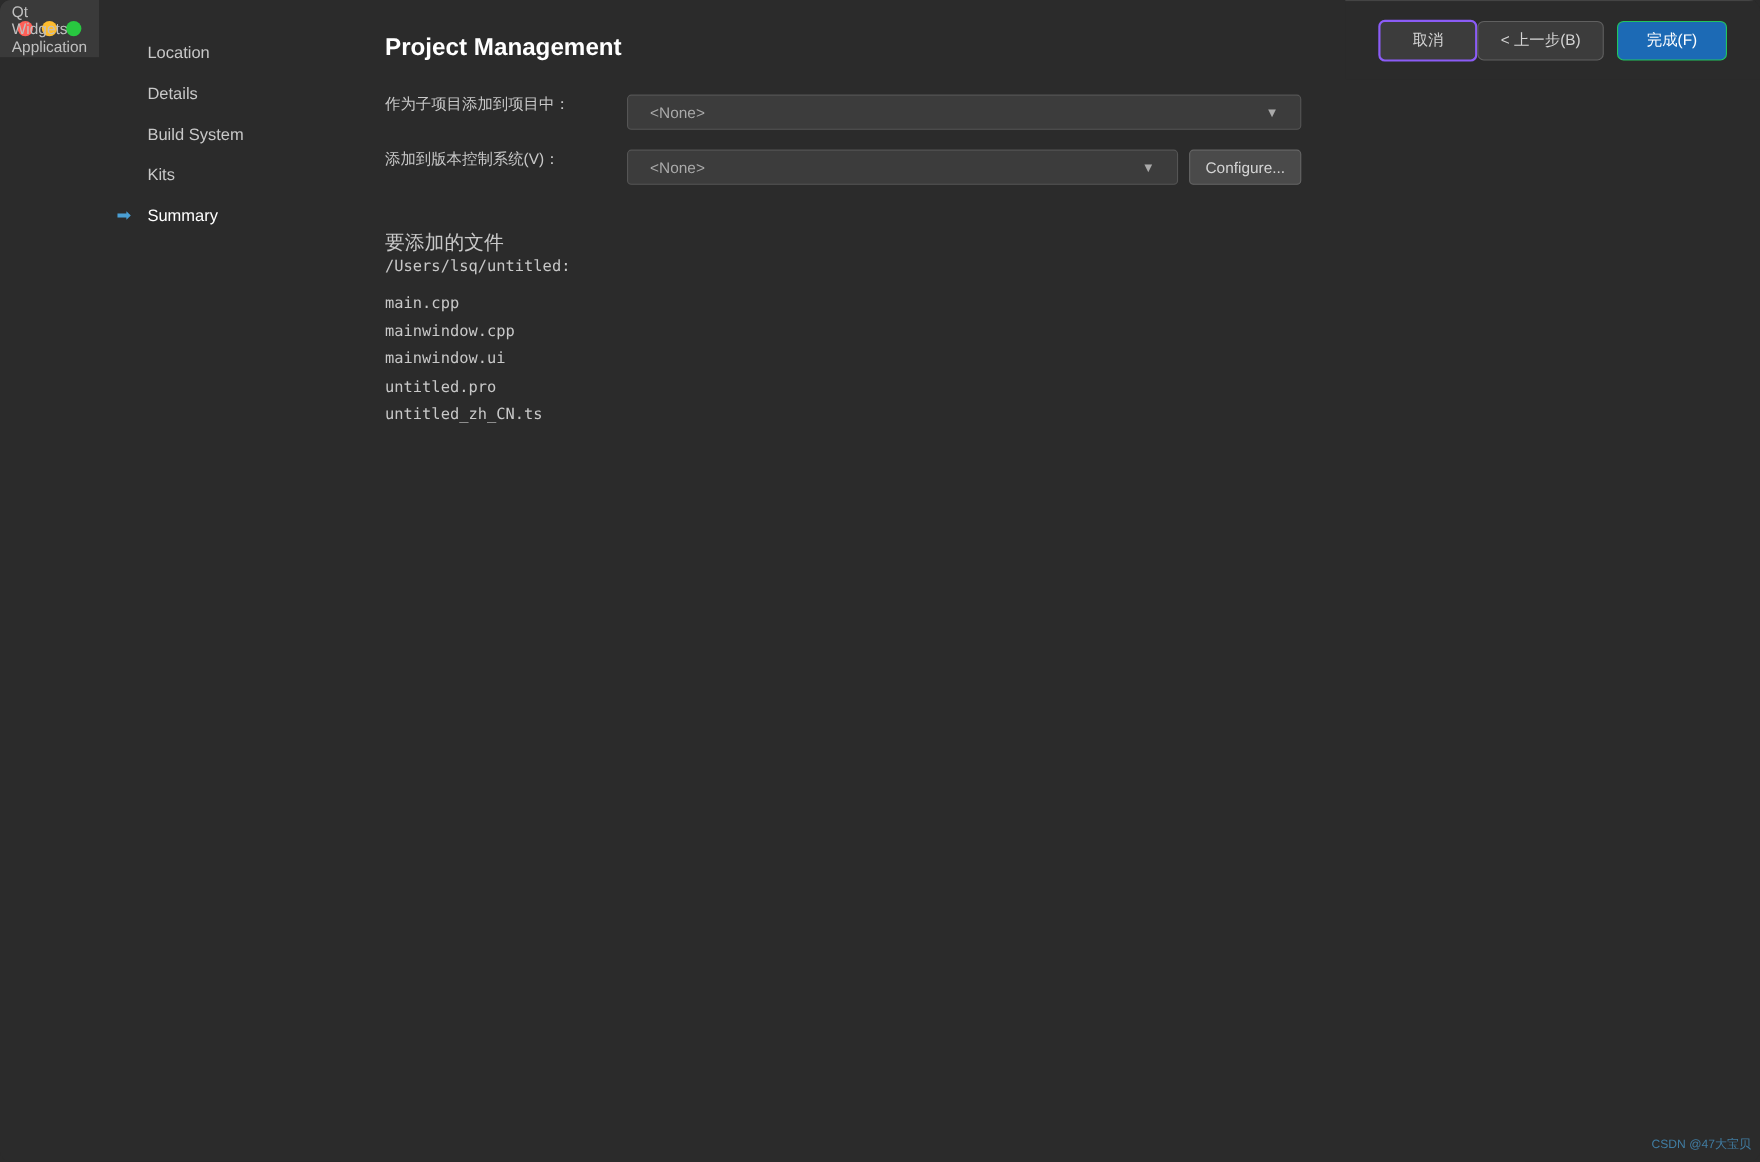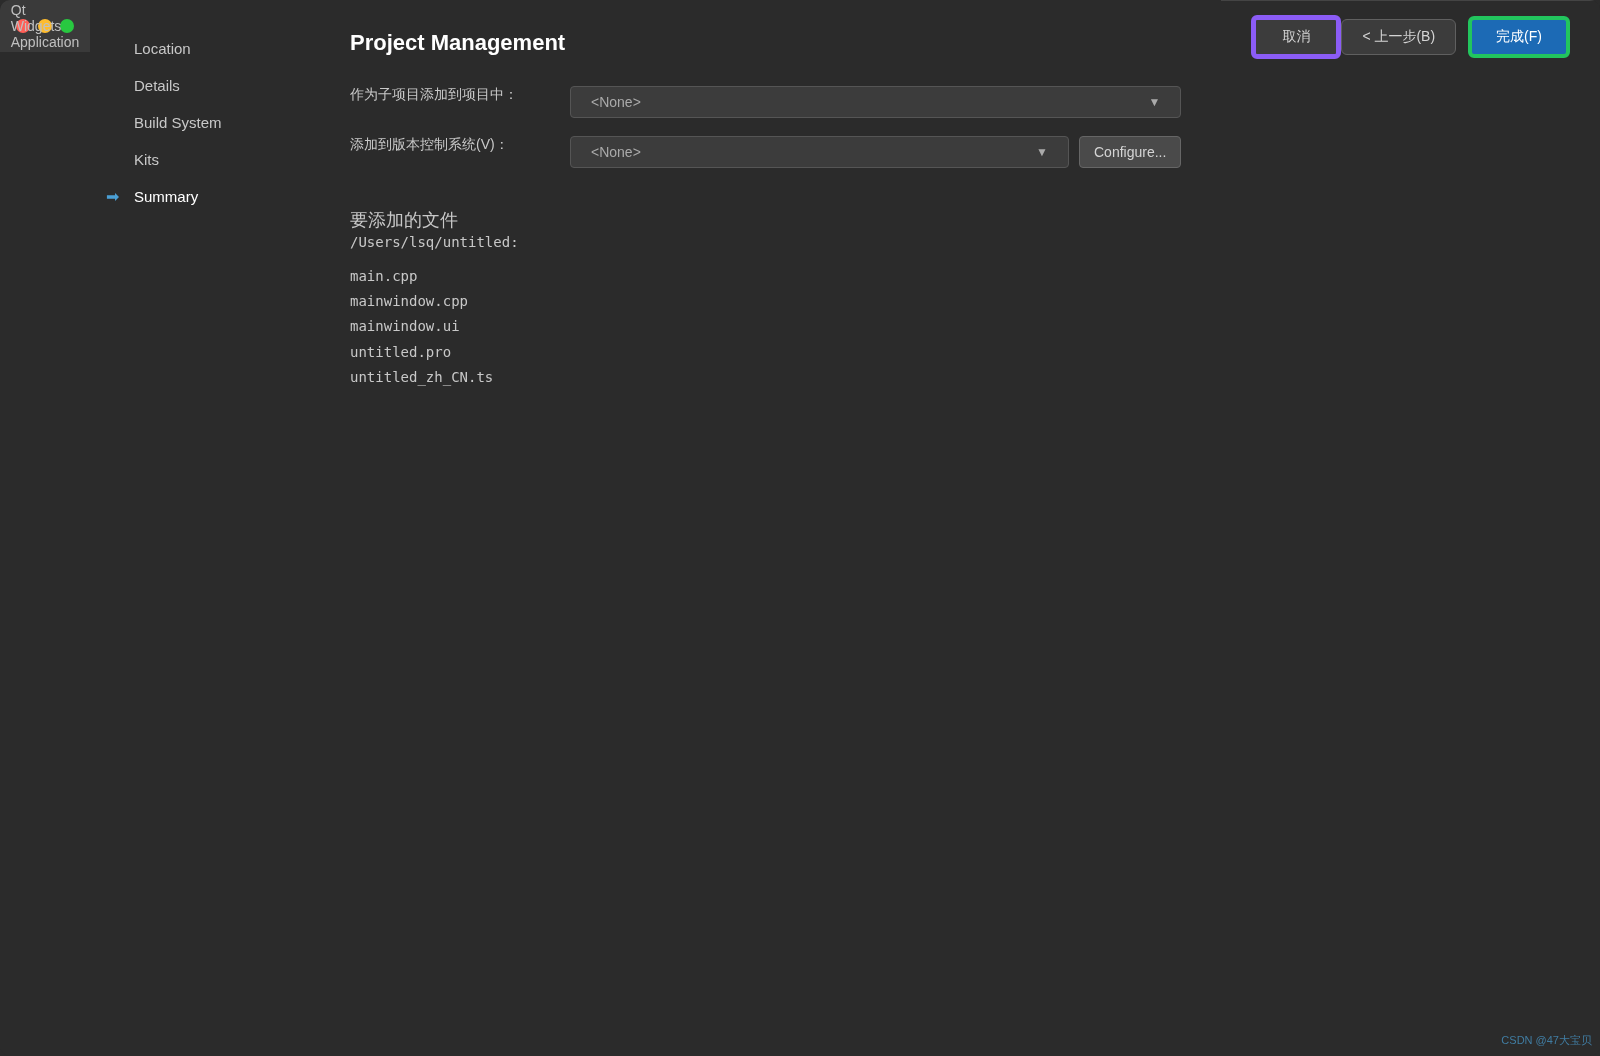--- a/index.html
+++ b/index.html
@@ -215,42 +215,42 @@
     }
 
     .footer-right {
       display: flex;
       gap: 12px;
       align-items: center;
     }
 
     .btn-cancel {
       background: #3c3c3c;
-      border: 5px solid #8b5cf6;
+      border: 2px solid #8b5cf6;
       border-radius: 6px;
       color: #d4d4d4;
       font-size: 14px;
       padding: 8px 24px;
       cursor: pointer;
       min-width: 90px;
     }
 
     .btn-back {
       background: #3c3c3c;
       border: 1px solid #606060;
       border-radius: 6px;
       color: #d4d4d4;
       font-size: 14px;
       padding: 8px 20px;
       cursor: pointer;
     }
 
     .btn-finish {
       background: #1c6ab5;
-      border: 4px solid #22c55e;
+      border: 1px solid #22c55e;
       border-radius: 6px;
       color: #ffffff;
       font-size: 14px;
       padding: 8px 24px;
       cursor: pointer;
       min-width: 100px;
     }
 
     .watermark {
       position: fixed;

